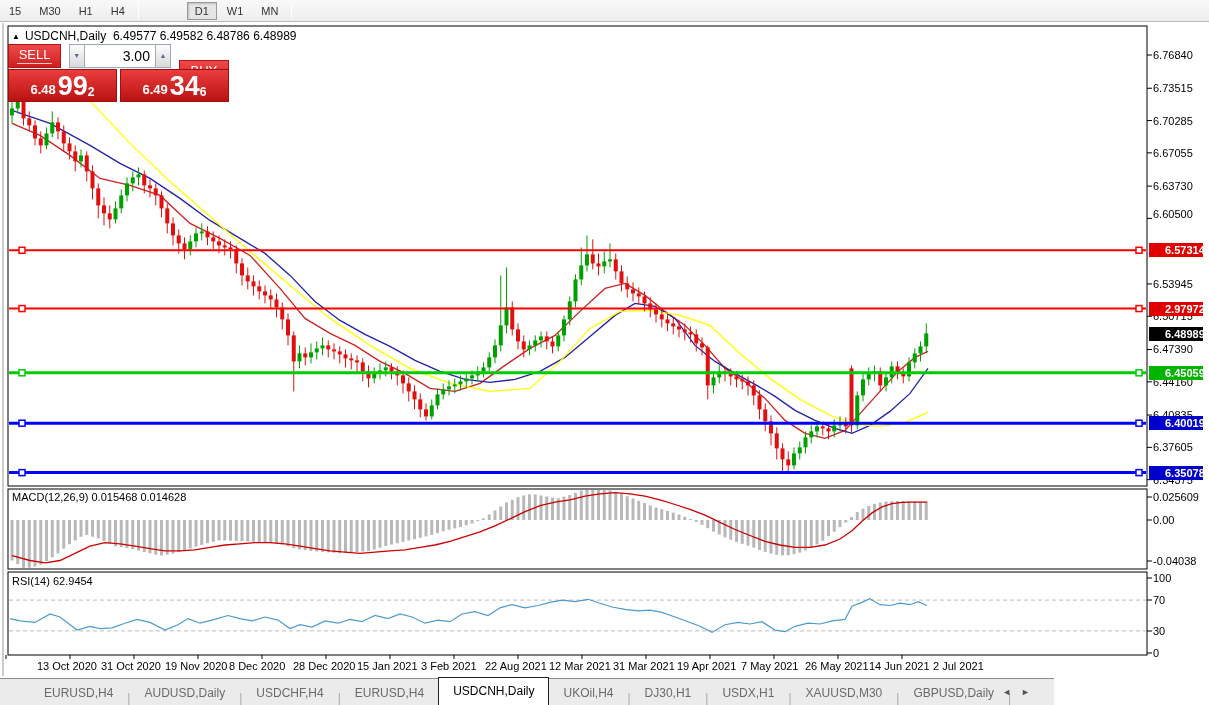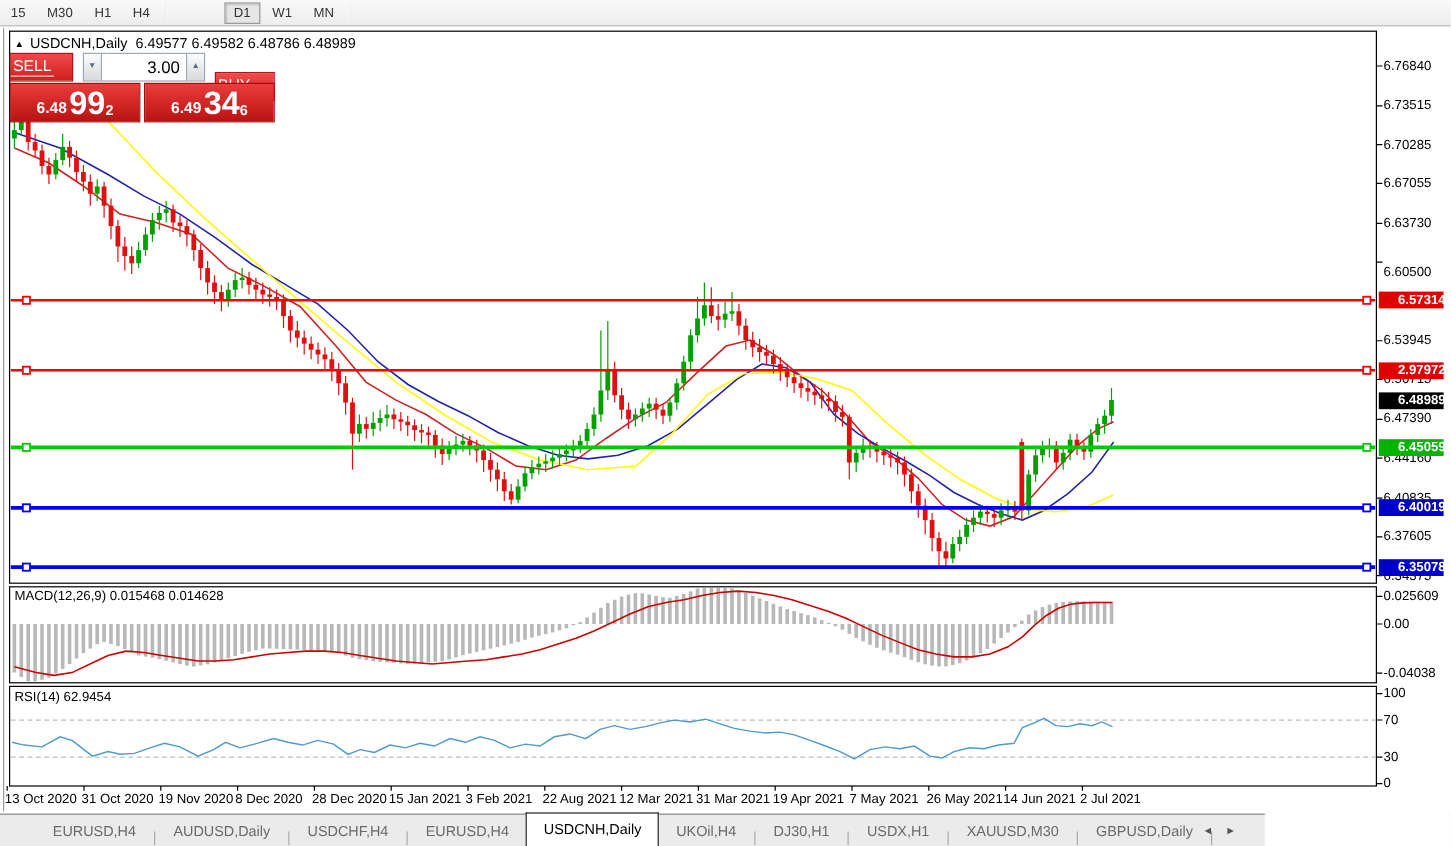--- a/index.html
+++ b/index.html
@@ -21,26 +21,26 @@
 
   #charttitle { position:absolute; left:12px; top:6px; z-index:5; font-size:12px; color:#000; white-space:nowrap; }
   #charttitle .tri { font-size:8px; vertical-align:1px; margin-right:5px; }
 
   .panelabel { position:absolute; left:12px; z-index:5; font-size:11px; color:#000; white-space:nowrap; }
 
   
   .axlbl { position:absolute; left:1153px; z-index:4; font-size:11px; color:#000; line-height:12px; white-space:nowrap; }
   .linelbl { position:absolute; left:1149px; z-index:6; width:54px; height:14px; line-height:14px;
              font-size:11px; font-weight:700; color:#fff; text-align:right; padding-left:16px; white-space:nowrap; }
-  .datelbl { position:absolute; z-index:4; font-size:11px; color:#000; white-space:nowrap; }
+  .datelbl { position:absolute; z-index:4; font-size:11px; color:#000; white-space:nowrap;padding-left:33px; }
 
   
   #tradepanel { position:absolute; left:8px; top:21px; width:221px; z-index:20; }
   #tp-row1 { display:flex; height:24px; }
-  .tp-btn { width:56px; height:24px; color:#fff; font-size:13px; 
+  .tp-btn { width:56px; height:24px; color:#fff; font-size:13px; text-align:center;
             background:linear-gradient(#ef4a4a,#cf1f1f); border:1px solid #b01414; cursor:pointer; }
   .tp-btn span { display:inline-block; margin-top:2px; padding:0 2px 1px 2px; border-bottom:1px solid rgba(255,255,255,.75); }
   #tp-buy { width:53px;margin-top:16px; }
   .spinbtn { width:17px; height:24px; background:linear-gradient(#fcfcfc,#d9d9d9); border:1px solid #9fa8b5;
              font-size:7px; color:#5a6a8a; text-align:center; line-height:22px; cursor:pointer; }
   #tp-vol { width:70px; height:24px; border:1px solid #9fa8b5; border-left:none; border-right:none;
             font-size:14px; color:#000; text-align:right; padding:0 5px; font-family:"Liberation Sans",sans-serif; }
   #tp-row1 .gap { width:8px; }
   #tp-row2 { display:flex; margin-top:1px; }
   .pricebox { height:33px; color:#fff; background:linear-gradient(#ea3d3d,#ba1212); border:1px solid #a00e0e;
@@ -660,21 +660,21 @@
         </div>
       </div>
     </div>
 
     <div id="labels">
         <div class="axlbl" style="top:26px">6.76840</div>
         <div class="axlbl" style="top:59px">6.73515</div>
         <div class="axlbl" style="top:92px">6.70285</div>
         <div class="axlbl" style="top:124px">6.67055</div>
         <div class="axlbl" style="top:157px">6.63730</div>
-        <div class="axlbl" style="top:198px">6.60500</div>
+        <div class="axlbl" style="top:185px">6.60500</div>
         <div class="axlbl" style="top:255px">6.53945</div>
         <div class="axlbl" style="top:287px">6.50715</div>
         <div class="axlbl" style="top:320px">6.47390</div>
         <div class="axlbl" style="top:353px">6.44160</div>
         <div class="axlbl" style="top:386px">6.40835</div>
         <div class="axlbl" style="top:418px">6.37605</div>
         <div class="axlbl" style="top:451px">6.34375</div>
         <div class="linelbl" style="top: 220px; background: rgb(224, 0, 0);">6.57314</div>
         <div class="linelbl" style="top: 279px; background: rgb(224, 0, 0);">2.97972</div>
         <div class="linelbl" style="top: 343px; background: rgb(0, 180, 0);">6.45059</div>

